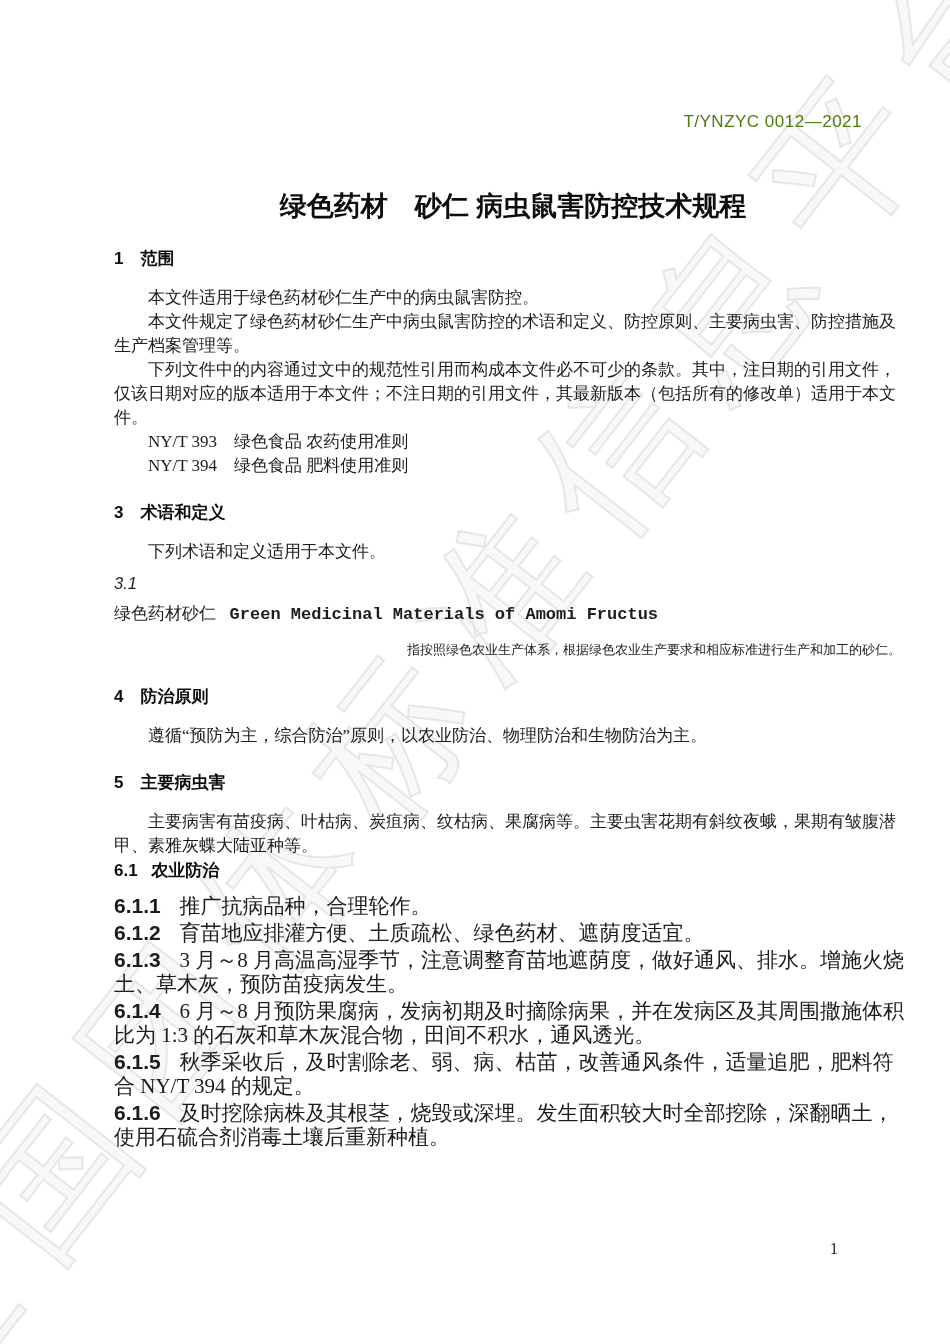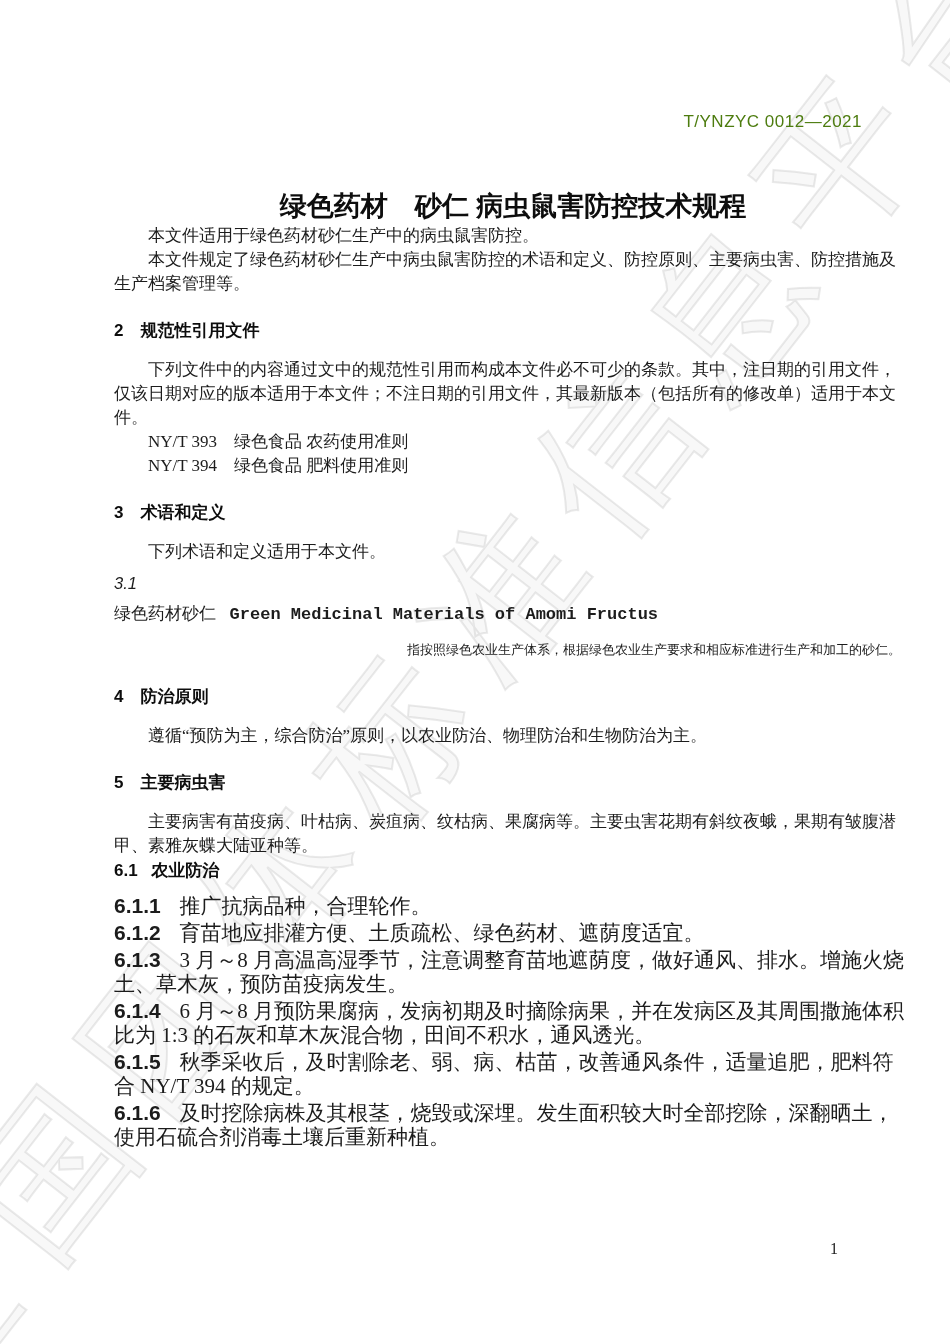--- a/index.html
+++ b/index.html
@@ -106,24 +106,24 @@
 <div class="page">
 
   <div class="watermark">全国团体标准信息平台</div>
 
   <div class="header-code">T/YNZYC 0012—2021</div>
 
   <div class="layer content">
 
     <h1 class="doc-title">绿色药材　砂仁 病虫鼠害防控技术规程</h1>
 
+    <h2 class="heading"><span class="h-num">1</span><span>范围</span></h2>
     <p class="para">本文件适用于绿色药材砂仁生产中的病虫鼠害防控。</p>
     <p class="para">本文件规定了绿色药材砂仁生产中病虫鼠害防控的术语和定义、防控原则、主要病虫害、防控措施及生产档案管理等。</p>
 
-    <h2 class="heading"><span class="h-num">2</span><span>规范性引用文件</span></h2>
     <p class="para">下列文件中的内容通过文中的规范性引用而构成本文件必不可少的条款。其中，注日期的引用文件，仅该日期对应的版本适用于本文件；不注日期的引用文件，其最新版本（包括所有的修改单）适用于本文件。</p>
     <div class="ref-line">NY/T 393　绿色食品 农药使用准则</div>
     <div class="ref-line">NY/T 394　绿色食品 肥料使用准则</div>
 
     <h2 class="heading"><span class="h-num">3</span><span>术语和定义</span></h2>
     <p class="para">下列术语和定义适用于本文件。</p>
     <div class="sub-num">3.1</div>
     <p class="term-line"><span class="term-zh">绿色药材砂仁</span><span class="term-en">Green Medicinal Materials of Amomi Fructus</span></p>
     <p class="plain">指按照绿色农业生产体系，根据绿色农业生产要求和相应标准进行生产和加工的砂仁。</p>
 

